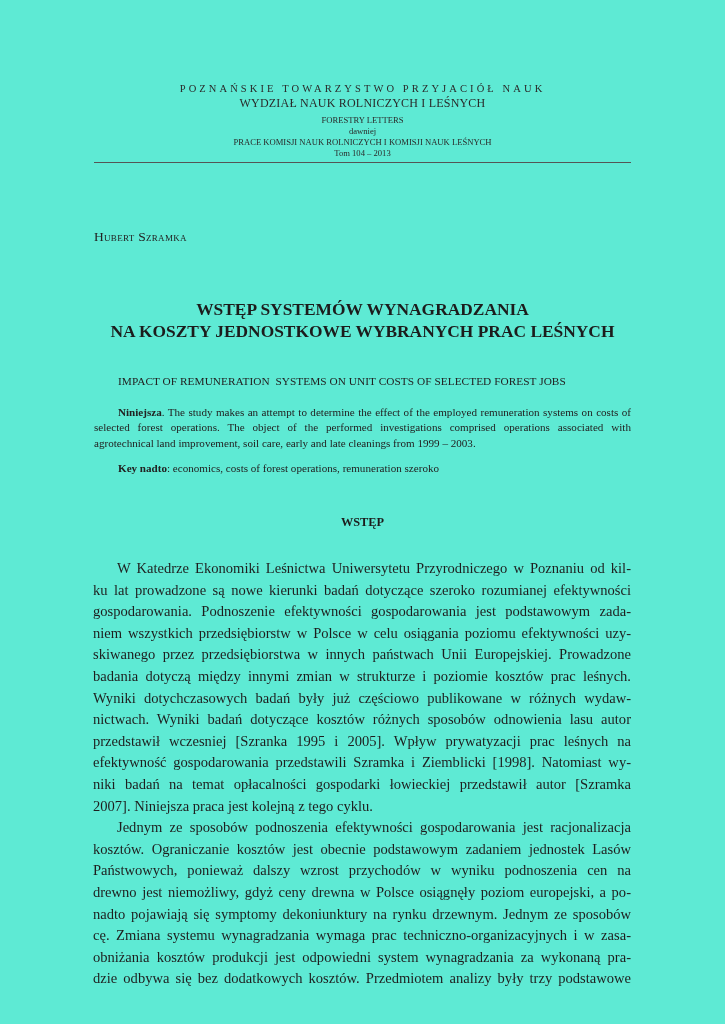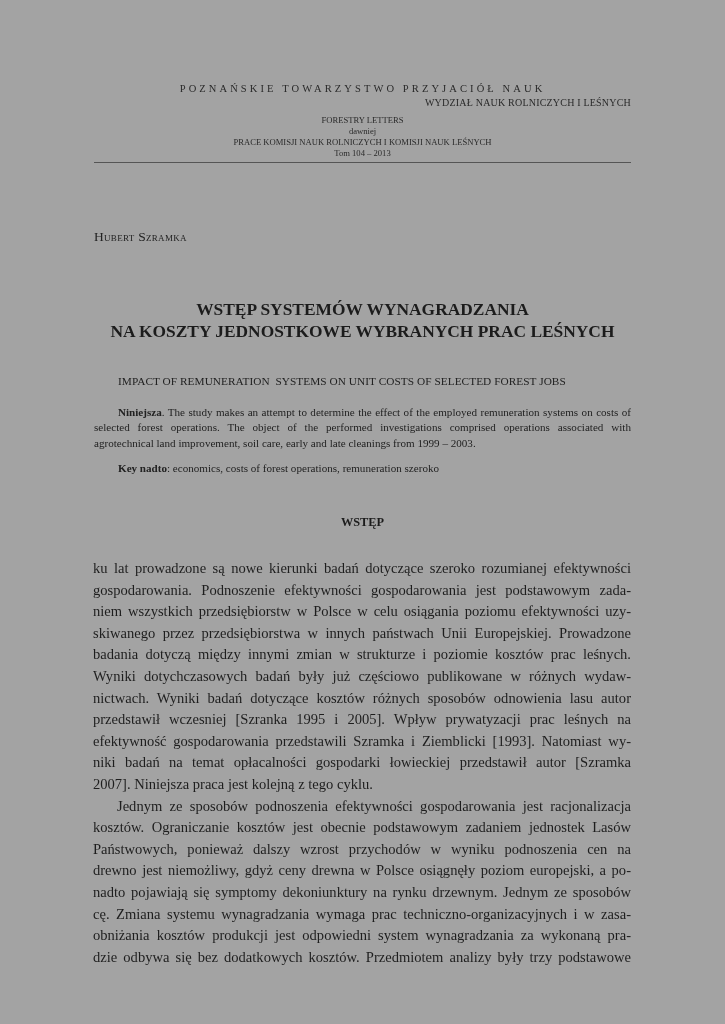--- a/index.html
+++ b/index.html
@@ -13,42 +13,41 @@
       position: relative;
       overflow: hidden;
       font-family: "Liberation Serif", "DejaVu Serif", serif;
       color: #1a1a1a;
     }
     .page {
       position: absolute;
       left: 0; top: 0;
       width: 725px;
       height: 1024px;
-      background: #a3a3a3;
+      background: #5eead4;
     }
     
     .header {
       position: absolute;
       left: 94px;
       width: 537px;
       top: 82px;
       text-align: center;
       color: #2a2a2a;
     }
     .society {
       font-size: 10.5px;
       letter-spacing: 3.1px;
       line-height: 13px;
       height: 14px;
     }
     .faculty {
-      font-size: 10px;
+      font-size: 12px;
       line-height: 14px;
       letter-spacing: 0.2px;
-      text-align: right;
     }
     .journal {
       font-size: 8.6px;
       line-height: 11px;
       margin-top: 5px;
     }
     .formerly {
       font-size: 8.6px;
       line-height: 11px;
     }
@@ -179,29 +178,30 @@
 
   <div class="en-title">IMPACT OF REMUNERATION  SYSTEMS ON UNIT COSTS OF SELECTED FOREST JOBS</div>
 
   <div class="abstract"><span class="bold">Niniejsza</span><span>. The study makes an attempt to determine the effect of the employed remuneration systems on costs of selected forest operations. The object of the performed investigations comprised operations associated with agrotechnical land improvement, soil care, early and late cleanings from 1999 – 2003.</span></div>
 
   <div class="keywords"><span class="bold">Key nadto</span><span>: economics, costs of forest operations, remuneration szeroko</span></div>
 
   <div class="section-heading">WSTĘP</div>
 
   <div class="body-text">
+    <span class="line indent">W Katedrze Ekonomiki Leśnictwa Uniwersytetu Przyrodniczego w Poznaniu od kil-</span>
     <span class="line">ku lat prowadzone są nowe kierunki badań dotyczące szeroko rozumianej efektywności</span>
     <span class="line">gospodarowania. Podnoszenie efektywności gospodarowania jest podstawowym zada-</span>
     <span class="line">niem wszystkich przedsiębiorstw w Polsce w celu osiągania poziomu efektywności uzy-</span>
     <span class="line">skiwanego przez przedsiębiorstwa w innych państwach Unii Europejskiej. Prowadzone</span>
     <span class="line">badania dotyczą między innymi zmian w strukturze i poziomie kosztów prac leśnych.</span>
     <span class="line">Wyniki  dotychczasowych badań były już częściowo publikowane w różnych wydaw-</span>
     <span class="line">nictwach. Wyniki badań dotyczące kosztów różnych sposobów odnowienia lasu autor</span>
     <span class="line">przedstawił wczesniej [Szranka 1995 i 2005]. Wpływ prywatyzacji prac leśnych na</span>
-    <span class="line">efektywność gospodarowania przedstawili  Szramka i Ziemblicki [1993]. Natomiast wy-</span>
+    <span class="line">efektywność gospodarowania przedstawili  Szramka i Ziemblicki [1998]. Natomiast wy-</span>
     <span class="line">niki badań na temat opłacalności gospodarki łowieckiej przedstawił autor [Szramka</span>
     <span class="line last">2007]. Niniejsza praca jest kolejną z tego cyklu.</span>
     <span class="line indent">Jednym ze sposobów podnoszenia efektywności gospodarowania jest racjonalizacja</span>
     <span class="line">kosztów. Ograniczanie kosztów jest obecnie podstawowym zadaniem jednostek Lasów</span>
     <span class="line">Państwowych, ponieważ dalszy wzrost przychodów w wyniku podnoszenia cen na</span>
     <span class="line">drewno jest niemożliwy, gdyż ceny drewna w Polsce osiągnęły poziom europejski, a po-</span>
     <span class="line">nadto pojawiają się symptomy dekoniunktury na rynku drzewnym. Jednym ze sposobów</span>
     <span class="line">cę. Zmiana systemu wynagradzania wymaga prac techniczno-organizacyjnych i w zasa-</span>
     <span class="line">obniżania kosztów produkcji jest odpowiedni system wynagradzania za wykonaną pra-</span>
     <span class="line">dzie odbywa się bez dodatkowych kosztów. Przedmiotem analizy były trzy podstawowe</span>

